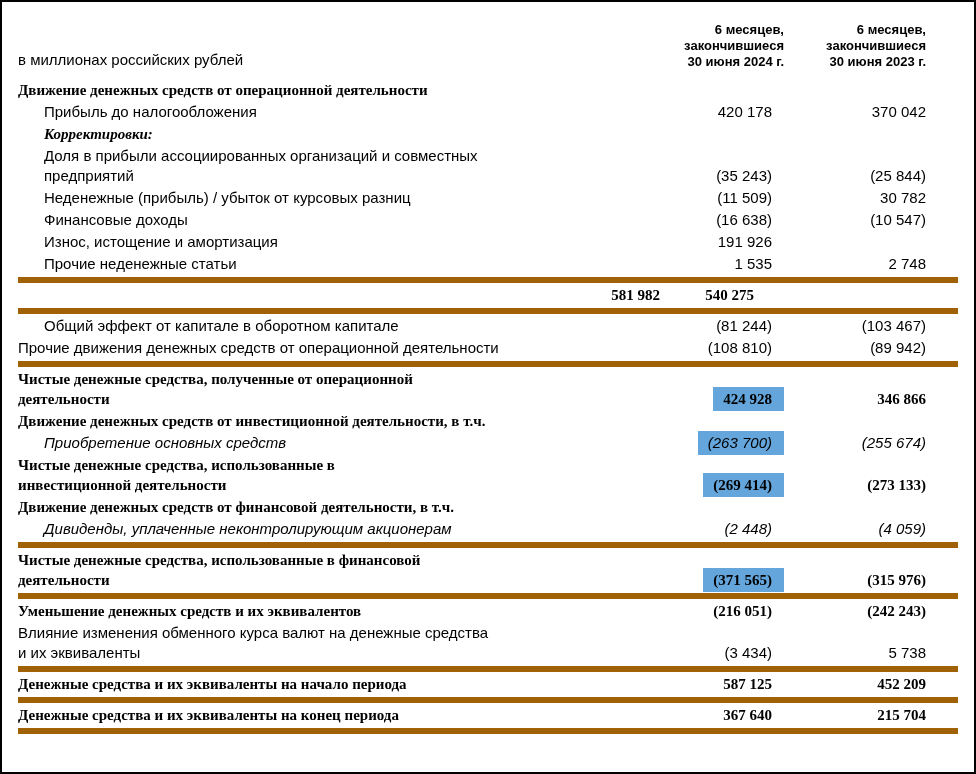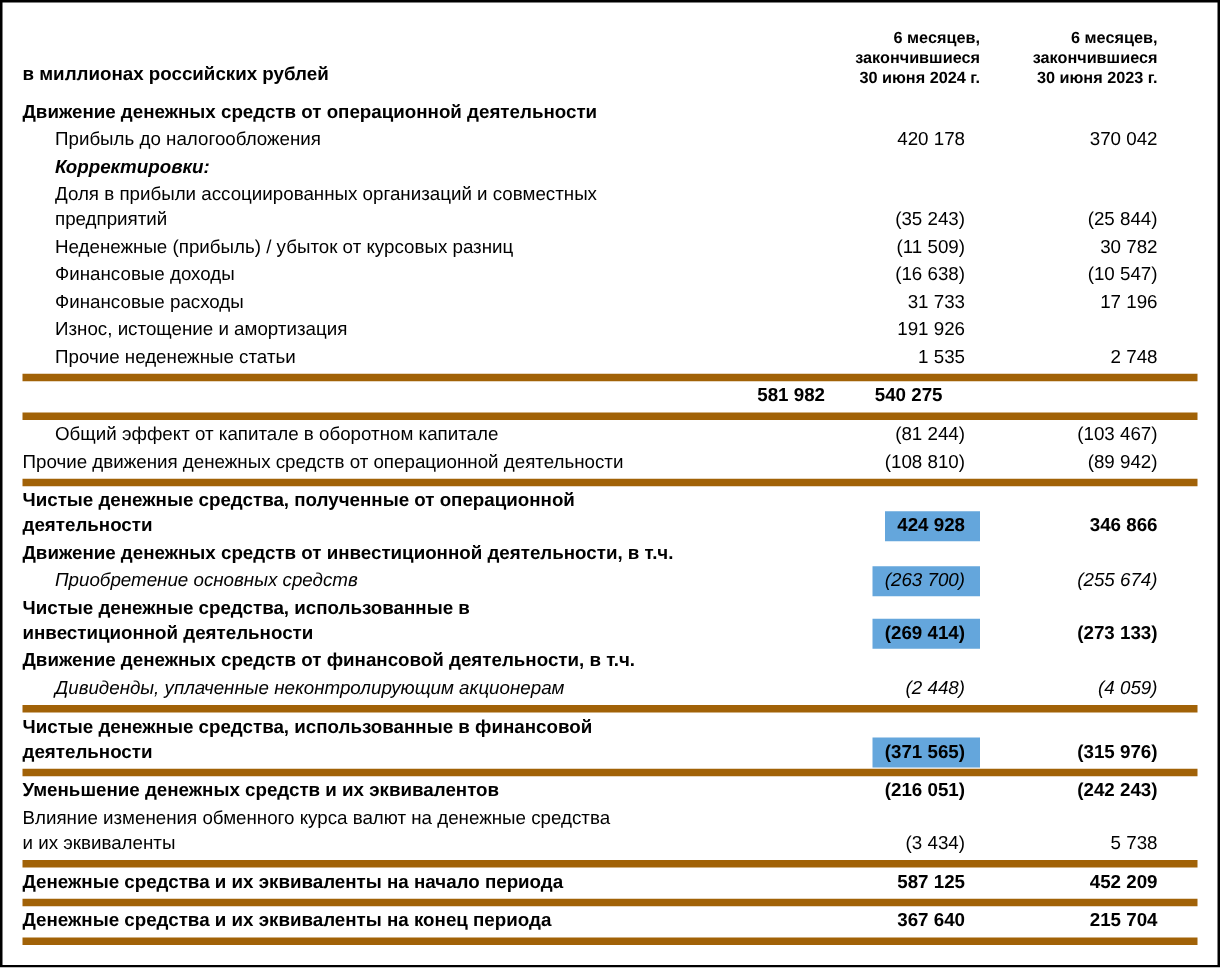--- a/index.html
+++ b/index.html
@@ -29,37 +29,37 @@
     font-weight: bold;
     font-size: 13px;
     line-height: 16px;
     text-align: right;
     white-space: pre-line;
   }
   .c1h { padding-right: 2px; }
   .c2h { padding-right: 32px; }
 
   .unit-label {
-    font-weight: bold;
+    font-weight: normal;
     font-size: 15px;
     line-height: 18px;
     padding-bottom: 1px;
   }
 
   .body-row {
     font-size: 15px;
     line-height: 20px;
     padding: 1px 0;
   }
   .body-row.rule {
     border-bottom: 6px solid #a16207;
     padding-bottom: 3px;
     margin-bottom: 1px;
   }
-  .body-row.bold { font-weight: bold; }
+  .body-row.bold { font-weight: bold; font-family: Liberation Serif, serif; }
   .body-row.italic { font-style: italic; }
 
   .label-cell { white-space: pre-line; }
   .label-cell.indent { padding-left: 26px; }
 
   .val-cell { text-align: right; }
   .c1 { padding-right: 14px; }
   .c2 { padding-right: 32px; }
   .val { white-space: nowrap; }
 
@@ -135,29 +135,20 @@
       <div class="grid-row body-row">
     <div class="label-cell indent">Финансовые доходы</div>
     <div class="val-cell c1">
       <span class="val">(16 638)</span>
     </div>
     <div class="val-cell c2">
       <span class="val">(10 547)</span>
     </div>
   </div>
       <div class="grid-row body-row">
-    <div class="label-cell indent">Финансовые расходы</div>
-    <div class="val-cell c1">
-      <span class="val">31 733</span>
-    </div>
-    <div class="val-cell c2">
-      <span class="val">17 196</span>
-    </div>
-  </div>
-      <div class="grid-row body-row">
     <div class="label-cell indent">Износ, истощение и амортизация</div>
     <div class="val-cell c1">
       <span class="val">191 926</span>
     </div>
   </div>
       <div class="grid-row body-row rule">
     <div class="label-cell indent">Прочие неденежные статьи</div>
     <div class="val-cell c1">
       <span class="val">1 535</span>
     </div>

